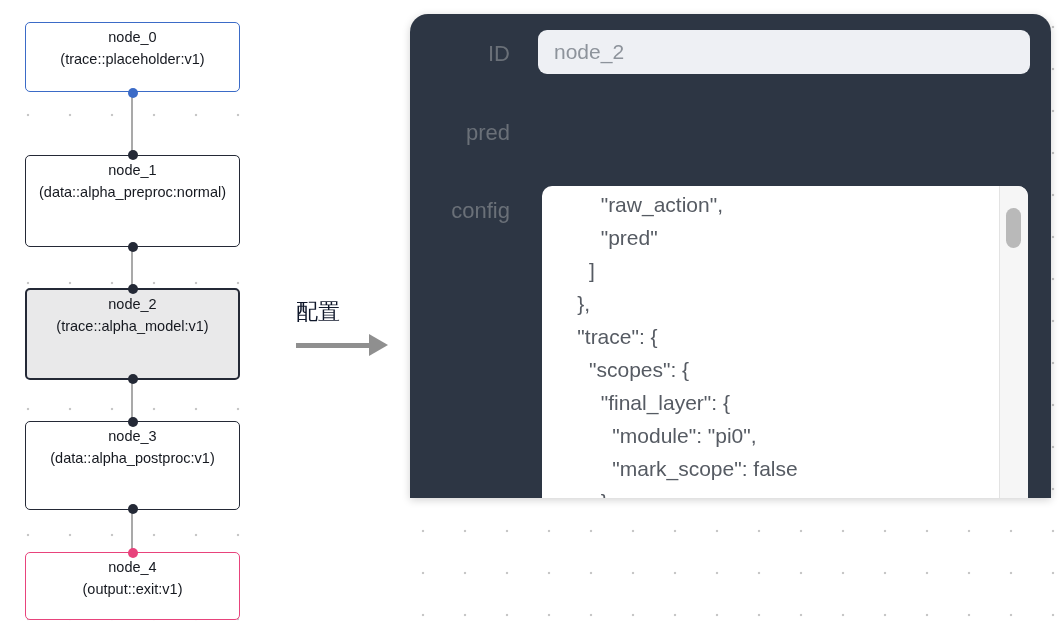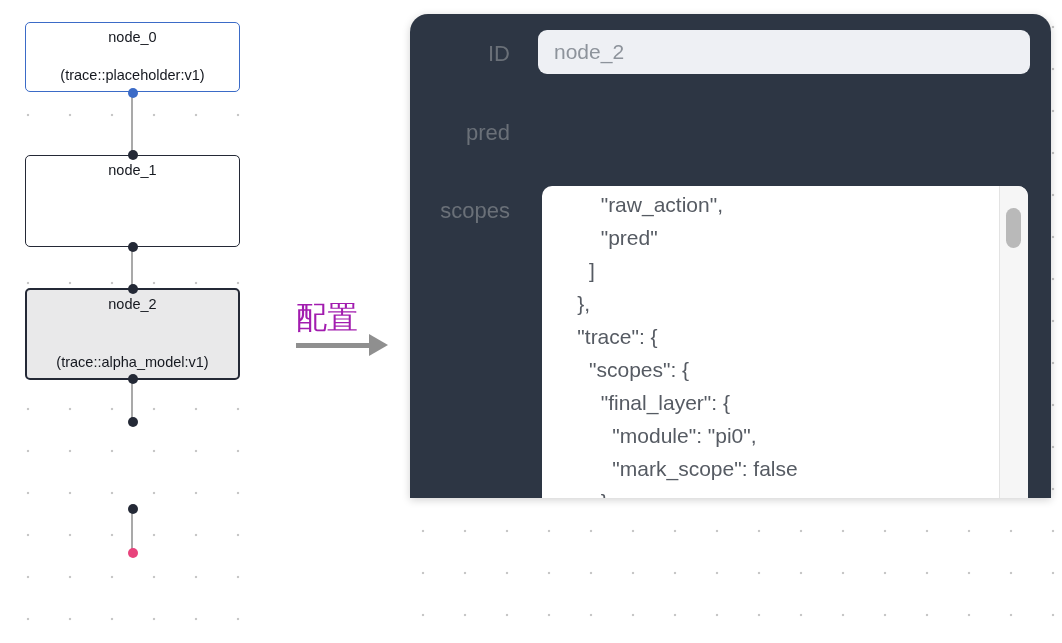--- a/index.html
+++ b/index.html
@@ -13,38 +13,38 @@
     background-image: radial-gradient(circle, #c7c7c7 1.3px, transparent 1.6px);
     background-size: 42px 42px;
   }
   .dots-left  { left: 0; width: 266px; background-position: 7px 10px; }
   .dots-right { left: 393px; width: 669px; background-position: 9px 6px; }
 
   
   .node {
     position: absolute; left: 25px; width: 215px;
     background: #ffffff; border: 1.5px solid #242936; border-radius: 5px;
-    display: flex; flex-direction: column; align-items: center; justify-content: space-between;
+    display: flex; flex-direction: column; align-items: center; justify-content: flex-start;
     text-align: center; color: #15181f; font-size: 14.5px; line-height: 1.5;
     padding: 4px 10px; cursor: pointer;
   }
   .node .sub { word-break: break-all; }
   .node-input    { border-color: #3b6bc7; }
   .node-selected { border-width: 2.5px; background: #e9e9ea; }
   .node-output   { border-color: #e8437c; }
 
   .edge { position: absolute; left: 131px; width: 1.5px; background: #a9a9a9; }
   .port { position: absolute; width: 10px; height: 10px; border-radius: 50%;
           background: #242936; transform: translate(-50%, -50%); left: 132.5px; }
   .port-blue { background: #3b6bc7; }
   .port-pink { background: #e8437c; }
 
   
   .transition-label { position: absolute; left: 296px; top: 297px;
-    font-size: 31px; color: #a21caf; }
+    font-size: 22px; color: #0f172a; }
   .arrow-shaft { position: absolute; left: 296px; top: 343px; width: 74px; height: 5px;
     background: #8f8f8f; }
   .arrow-head { position: absolute; left: 369px; top: 334px; width: 0; height: 0;
     border-left: 19px solid #8f8f8f; border-top: 11.5px solid transparent;
     border-bottom: 11.5px solid transparent; }
 
   
   .panel { position: absolute; left: 410px; top: 14px; width: 641px; height: 484px;
     background: #2d3644; border-radius: 18px 18px 0 0; overflow: hidden;
     box-shadow: 0 2px 8px rgba(0,0,0,.18); }
@@ -85,24 +85,33 @@
   <div class="edge" style="top:247px;height:42px;"></div>
   <div class="edge" style="top:379px;height:43px;"></div>
   <div class="edge" style="top:509px;height:44px;"></div>
 
   <div class="node node-input" style="top:22px;height:70px;">
     <div>node_0</div>
     <div class="sub">(trace::placeholder:v1)</div>
   </div>
   <div class="node" style="top:155px;height:92px;">
     <div>node_1</div>
+    <div class="sub">(data::alpha_preproc:normal)</div>
   </div>
   <div class="node node-selected" style="top:288px;height:92px;">
     <div>node_2</div>
     <div class="sub">(trace::alpha_model:v1)</div>
+  </div>
+  <div class="node" style="top:421px;height:89px;">
+    <div>node_3</div>
+    <div class="sub">(data::alpha_postproc:v1)</div>
+  </div>
+  <div class="node node-output" style="top:552px;height:68px;">
+    <div>node_4</div>
+    <div class="sub">(output::exit:v1)</div>
   </div>
 
   <div class="port port-blue" style="top:93px;"></div>
   <div class="port" style="top:155px;"></div>
   <div class="port" style="top:247px;"></div>
   <div class="port" style="top:289px;"></div>
   <div class="port" style="top:379px;"></div>
   <div class="port" style="top:422px;"></div>
   <div class="port" style="top:509px;"></div>
   <div class="port port-pink" style="top:553px;"></div>
@@ -110,21 +119,21 @@
   <div class="transition-label">配置</div>
   <div class="arrow-shaft"></div>
   <div class="arrow-head"></div>
 
   <div class="panel">
     <div class="field-label" style="top:27px;">ID</div>
     <input class="text-input" style="top: 16px;" value="node_2">
 
     <div class="field-label" style="top:106px;">pred</div>
 
-    <div class="field-label" style="top:184px;">scopes</div>
+    <div class="field-label" style="top:184px;">config</div>
     <div class="config-box">
       <div class="config-text">        "raw_action",
         "pred"
       ]
     },
     "trace": {
       "scopes": {
         "final_layer": {
           "module": "pi0",
           "mark_scope": false

